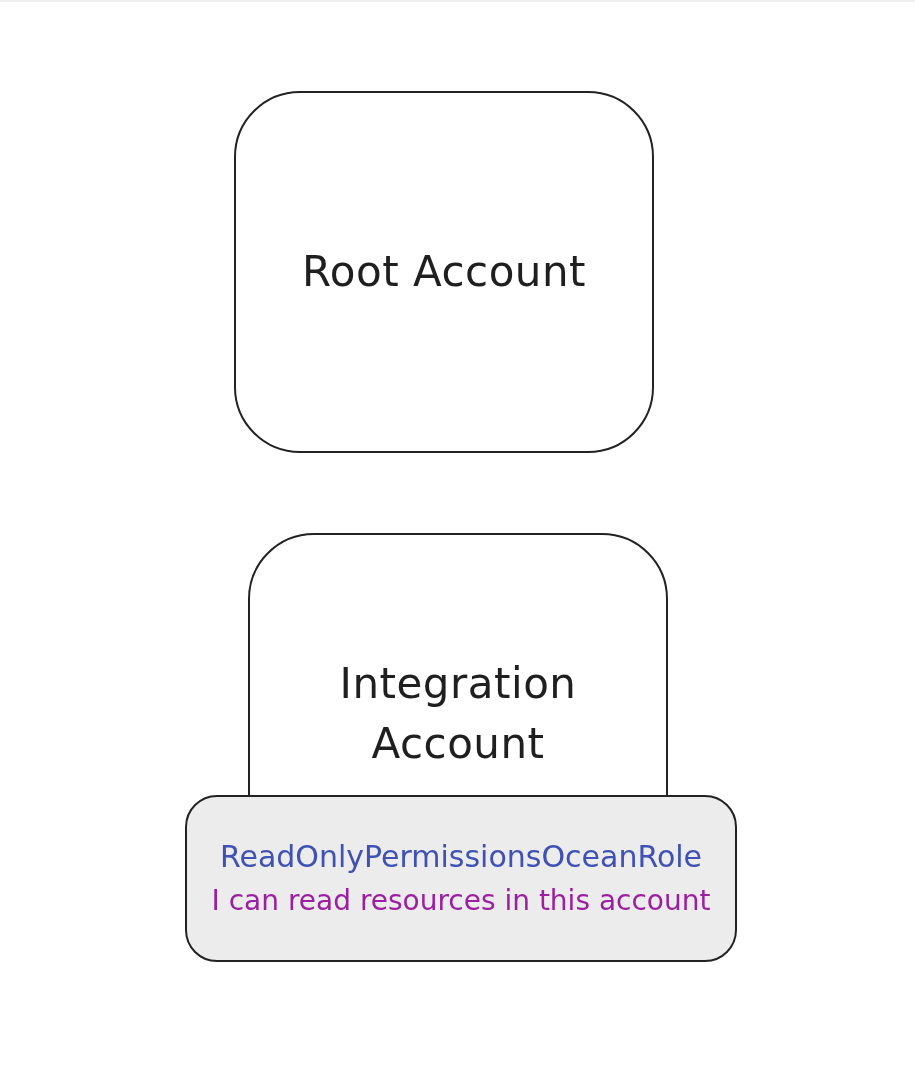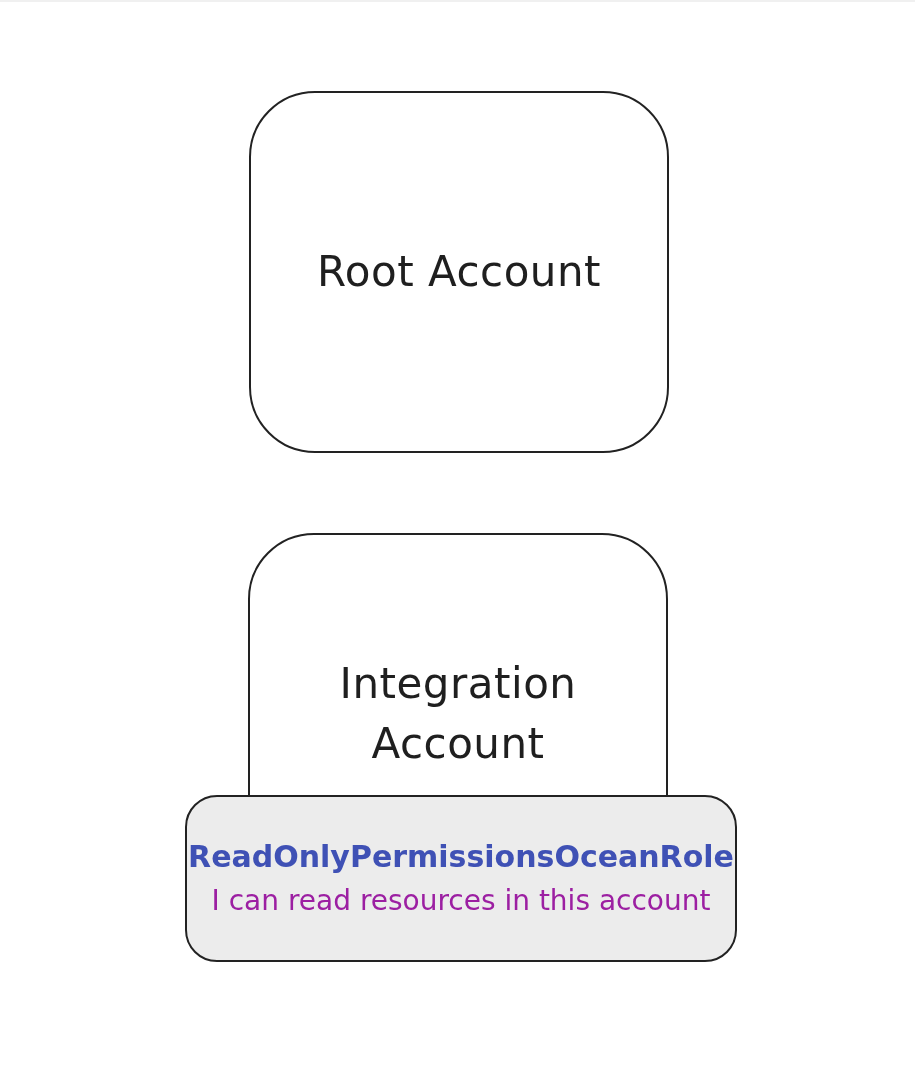--- a/index.html
+++ b/index.html
@@ -26,21 +26,21 @@
     position: absolute;
     box-sizing: border-box;
     border: 2px solid #222222;
     background: #ffffff;
     display: flex;
     align-items: center;
     justify-content: center;
     text-align: center;
   }
   .node-root {
-    left: 249px;
+    left: 234px;
     top: 91px;
     width: 420px;
     height: 362px;
     border-radius: 66px;
     z-index: 1;
   }
   .node-integration {
     left: 248px;
     top: 533px;
     width: 420px;
@@ -63,21 +63,21 @@
     width: 552px;
     height: 167px;
     border-radius: 32px;
     background: #ececec;
     z-index: 2;
     flex-direction: column;
   }
   .role-title {
     font-size: 30px;
     line-height: 44px;
-    font-weight: bold;
+    font-weight: normal;
     color: #3f51b5;
   }
   .role-desc {
     font-size: 28px;
     line-height: 44px;
     color: #9c1fa2;
   }
 </style>
 </head>
 <body>

